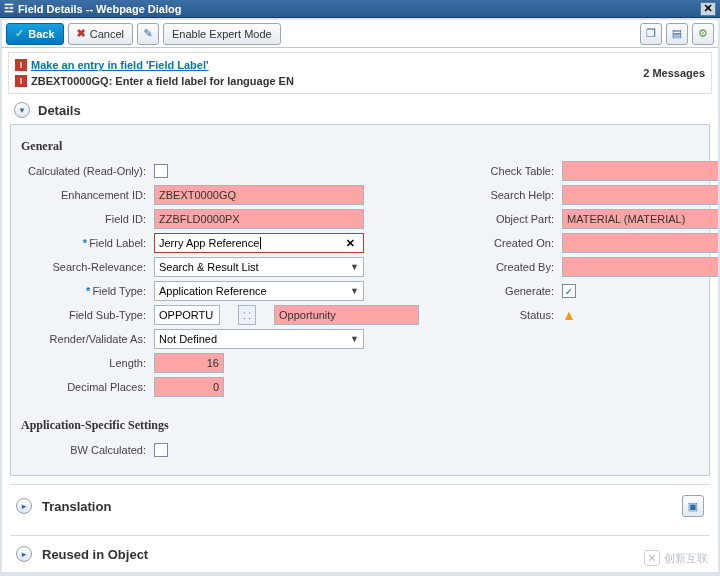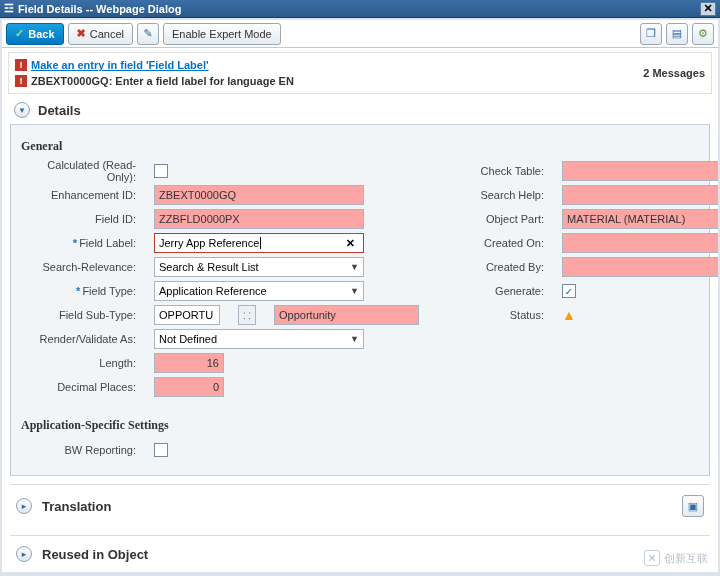--- a/index.html
+++ b/index.html
@@ -24,21 +24,21 @@
   .msg-count { font-weight: bold; color: #333; align-self: center; }
   .body-scroll { position: absolute; top: 74px; bottom: 0; left: 0; right: 0; overflow-y: auto; padding: 0 8px 8px 8px; }
   .sect-head { display: flex; align-items: center; gap: 8px; padding: 8px 0 6px 4px; }
   .toggle { width: 16px; height: 16px; border: 1px solid #8ea2b6; border-radius: 50%; background: linear-gradient(#fff,#e0e6ec); display: flex; align-items: center; justify-content: center; font-size: 9px; color: #2f6aa8; cursor: pointer; }
   .sect-title { font-weight: bold; font-size: 13px; color: #333; }
   .panel { border: 1px solid #c5ccd3; background: #f1f5f8; padding: 6px 8px 12px 8px; }
   .group-title { font-weight: bold; color: #333; padding: 8px 0 4px 2px; font-size: 12px; font-family: Liberation Serif, serif; }
   .two-col { display: flex; gap: 8px; }
   .col { flex: 1; }
   .frow { display: flex; align-items: center; margin: 2px 0; height: 22px; }
-  .flab { width: 135px; text-align: right; padding-right: 18px; color: #444; }
+  .flab { width: 135px; text-align: right; padding-right: 8px; color: #444; }
   .flab .req { color: #1a75c2; font-weight: bold; margin-right: 2px; }
   .finput { height: 20px; border: 1px solid #a9b5c0; padding: 1px 4px; background: #fff; font-size: 11px; }
   .finput.ro { background: #fca5a5; color: #333; }
   .finput.err { border: 1px solid #c0392b; background: #fff; }
   .finput.err-wrap { display: flex; align-items: center; }
   .err-x { margin-left: auto; color: #000; font-weight: bold; padding: 0 4px; cursor: pointer; }
   .chkbox { width: 14px; height: 14px; border: 1px solid #7a8a9a; background: #fff; display: inline-flex; align-items: center; justify-content: center; font-size: 10px; color: #0067b5; cursor: pointer; }
   .sel { display: flex; align-items: center; }
   .sel .caret { margin-left: auto; font-size: 9px; color: #444; }
   .subfield { display: flex; gap: 18px; }
@@ -201,21 +201,21 @@
           </div>
           <div class="frow">
             <div class="flab">Status:</div>
             <span class="warn-tri">▲</span>
           </div>
         </div>
       </div>
 
       <div class="group-title" style="margin-top:10px">Application-Specific Settings</div>
       <div class="frow">
-        <div class="flab">BW Reporting:</div>
+        <div class="flab">BW Calculated:</div>
         <span class="chkbox"></span>
       </div>
     </div>
 
     <div class="sect-row">
       <span class="toggle">▸</span>
       <span class="sect-title">Translation</span>
       <span class="right-ic icon-btn">▣</span>
     </div>
 

